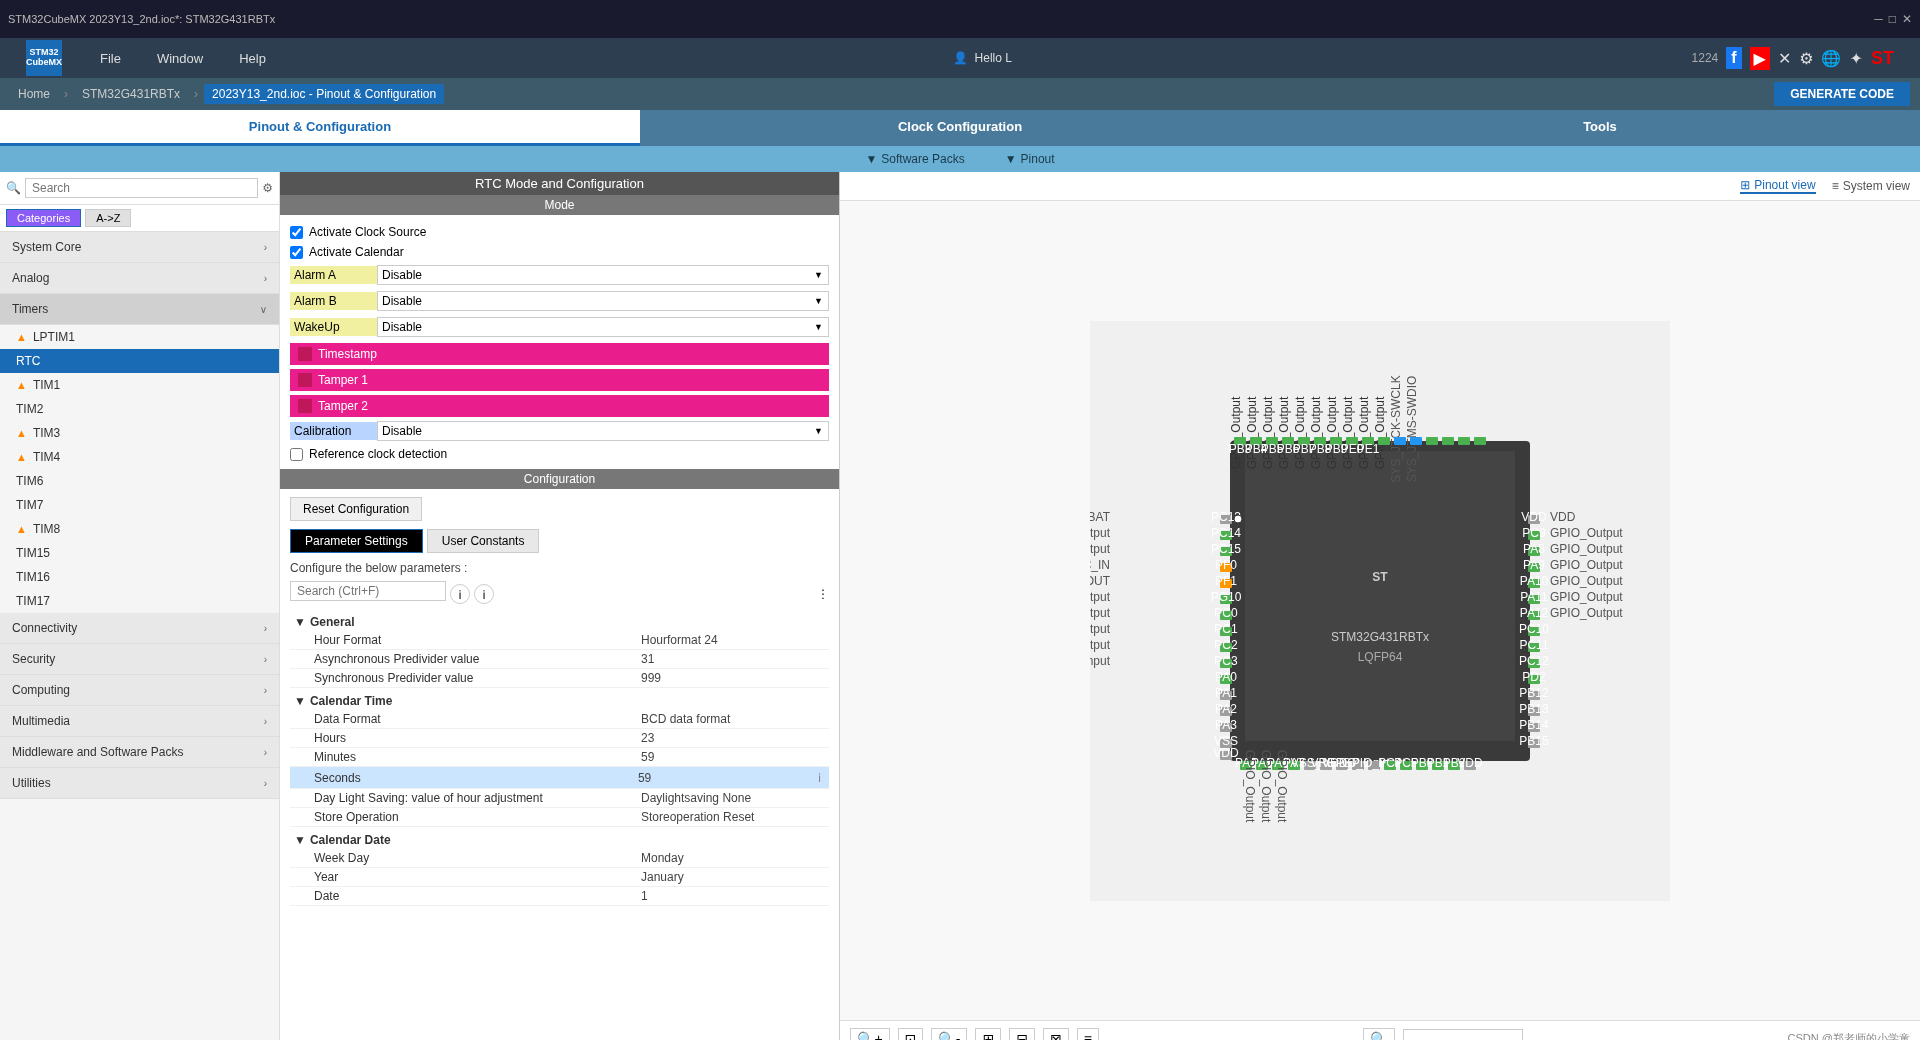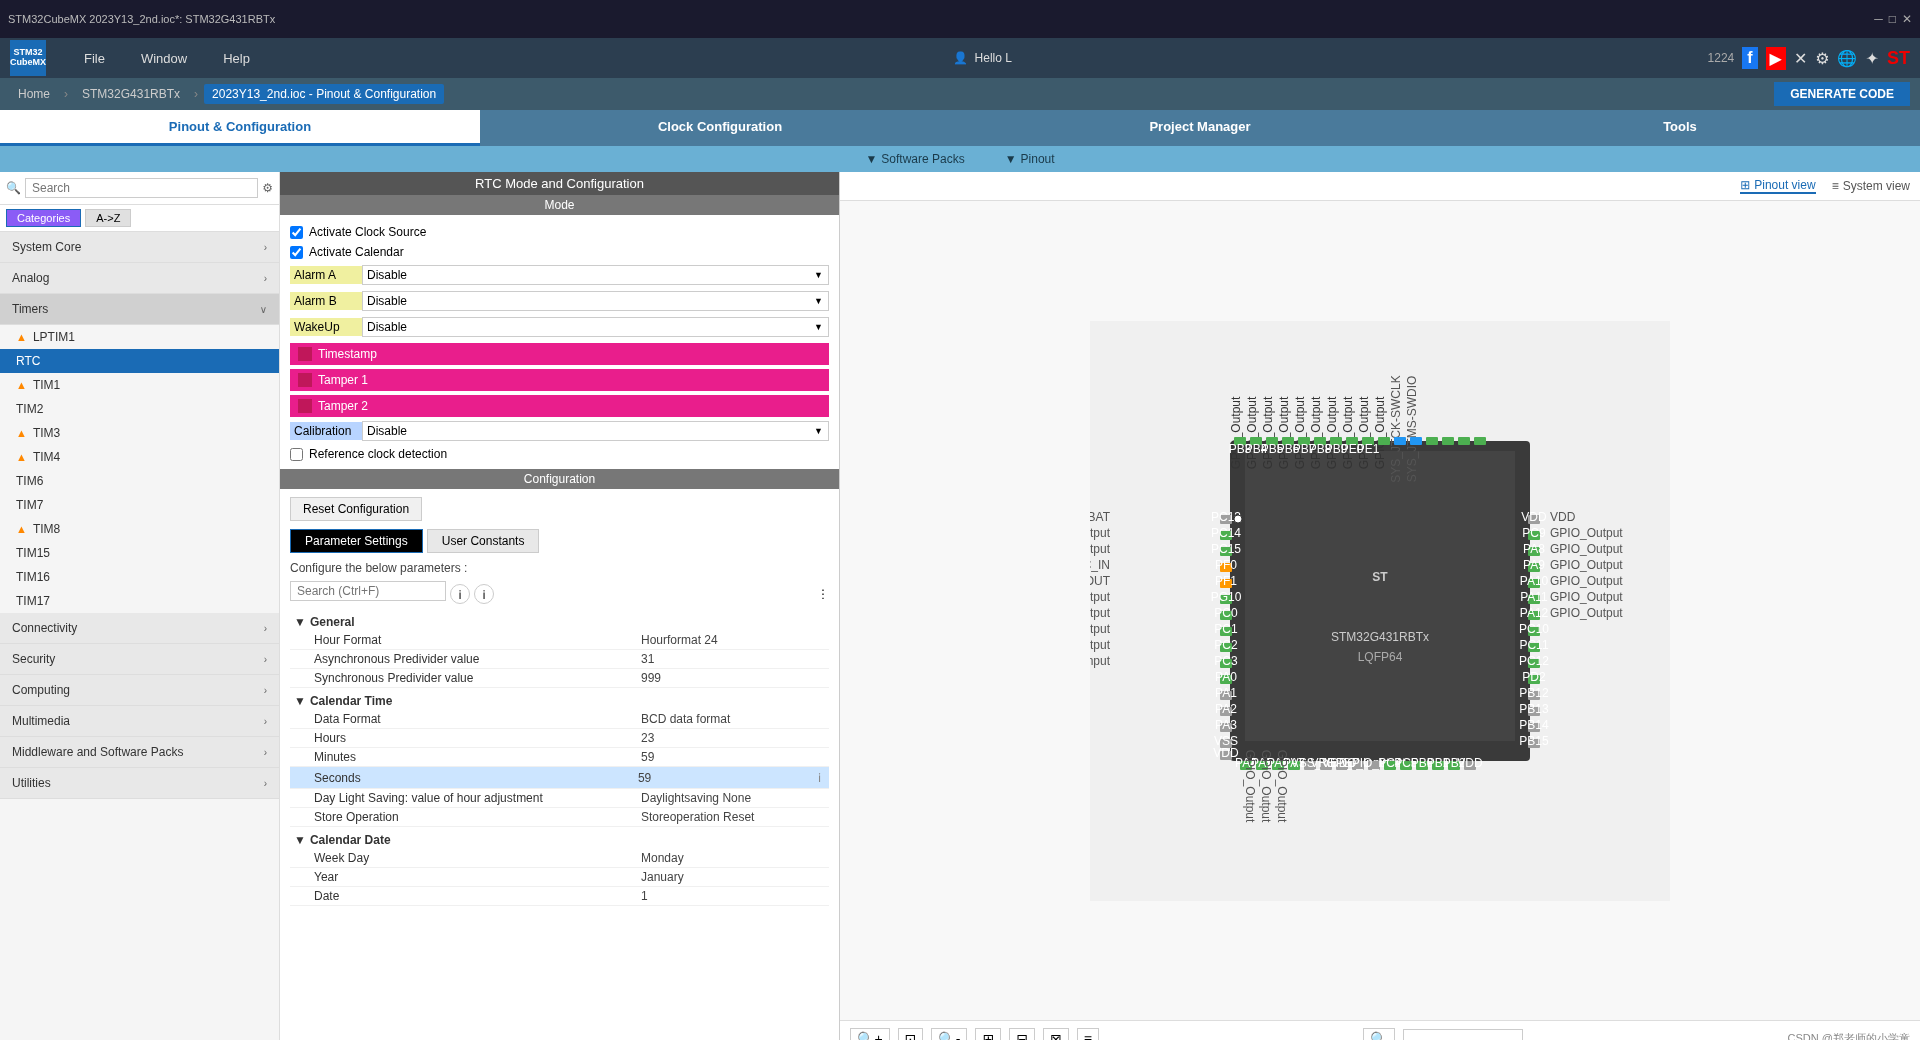--- a/index.html
+++ b/index.html
@@ -4,21 +4,21 @@
   <style>
     * { box-sizing: border-box; margin: 0; padding: 0; font-family: 'Segoe UI', Arial, sans-serif; font-size: 12px; }
     body { width: 1920px; height: 1040px; overflow: hidden; background: #f0f0f0; }
 
     
     .title-bar { background: #1a1a2e; color: #ccc; height: 38px; display: flex; align-items: center; padding: 0 8px; justify-content: space-between; }
     .title-bar-title { font-size: 11px; color: #bbb; }
     .title-bar-controls { display: flex; gap: 6px; font-size: 11px; color: #aaa; }
 
     
-    .menu-bar { background: #2c3e50; color: white; height: 40px; display: flex; align-items: center; padding: 0 10px; justify-content: space-between; }
+    .menu-bar { background: #2c3e50; color: white; height: 40px; display: flex; align-items: center; padding: 0 26px; justify-content: space-between; }
     .menu-bar-left { display: flex; align-items: center; gap: 30px; }
     .menu-logo { display: flex; align-items: center; gap: 6px; }
     .logo-box { width: 36px; height: 36px; background: #1a6bb5; display: flex; align-items: center; justify-content: center; }
     .logo-text { font-size: 9px; color: white; font-weight: bold; line-height: 1.1; text-align: center; }
     .menu-items { display: flex; gap: 20px; }
     .menu-item { color: #ddd; cursor: pointer; font-size: 13px; padding: 4px 8px; }
     .menu-user { display: flex; align-items: center; gap: 6px; color: #ddd; font-size: 13px; }
     .menu-right-icons { display: flex; gap: 8px; align-items: center; }
     .menu-icon { color: #ddd; font-size: 16px; }
 
@@ -64,21 +64,21 @@
     
     .center-panel { flex: 1; background: white; display: flex; flex-direction: column; overflow: hidden; border-right: 1px solid #ccc; min-width: 550px; max-width: 560px; }
     .panel-header { background: #555; color: white; text-align: center; padding: 4px; font-size: 13px; }
     .panel-sub-header { background: #777; color: white; text-align: center; padding: 3px; font-size: 12px; }
     .panel-body { flex: 1; overflow-y: auto; padding: 10px; }
 
     .checkbox-row { display: flex; align-items: center; gap: 6px; margin-bottom: 6px; font-size: 12px; }
     .checkbox-row input[type=checkbox] { margin: 0; }
 
     .dropdown-row { display: flex; align-items: center; margin-bottom: 6px; }
-    .dropdown-label { width: 72px; font-size: 12px; background: #f0f0c0; padding: 2px 4px; }
+    .dropdown-label { width: 87px; font-size: 12px; background: #f0f0c0; padding: 2px 4px; }
     .dropdown-select { flex: 1; border: 1px solid #ccc; padding: 2px 4px; font-size: 12px; background: white; appearance: none; }
     .dropdown-wrapper { display: flex; flex: 1; position: relative; }
     .dropdown-wrapper select { width: 100%; }
     .dropdown-wrapper::after { content: '▼'; position: absolute; right: 6px; top: 50%; transform: translateY(-50%); font-size: 9px; pointer-events: none; }
 
     .feature-bar { background: #e91e8c; color: white; padding: 4px 8px; margin-bottom: 4px; font-size: 12px; display: flex; align-items: center; gap: 6px; }
     .feature-bar .icon { width: 14px; height: 14px; background: #c0175a; display: inline-block; }
     .reset-btn { background: #f0f0f0; border: 1px solid #ccc; padding: 4px 12px; font-size: 12px; cursor: pointer; }
     .param-tabs { display: flex; gap: 4px; margin: 8px 0; }
     .param-tab { padding: 4px 14px; border: 1px solid #ccc; cursor: pointer; font-size: 12px; }
@@ -163,21 +163,20 @@
   <span class="breadcrumb-sep">›</span>
   <span class="breadcrumb-item">STM32G431RBTx</span>
   <span class="breadcrumb-sep">›</span>
   <span class="breadcrumb-item active">2023Y13_2nd.ioc - Pinout &amp; Configuration</span>
   <button class="generate-btn">GENERATE CODE</button>
 </div>
 
 <div class="tab-row">
   <div class="tab-section active">Pinout &amp; Configuration</div>
   <div class="tab-section">Clock Configuration</div>
-  <div class="tab-section">Project Manager</div>
   <div class="tab-section">Tools</div>
 </div>
 
 <div class="sub-tab-row">
   <div class="sub-tab">
     <span>▼</span>
     <span>Software Packs</span>
   </div>
   <div class="sub-tab">
     <span>▼</span>

